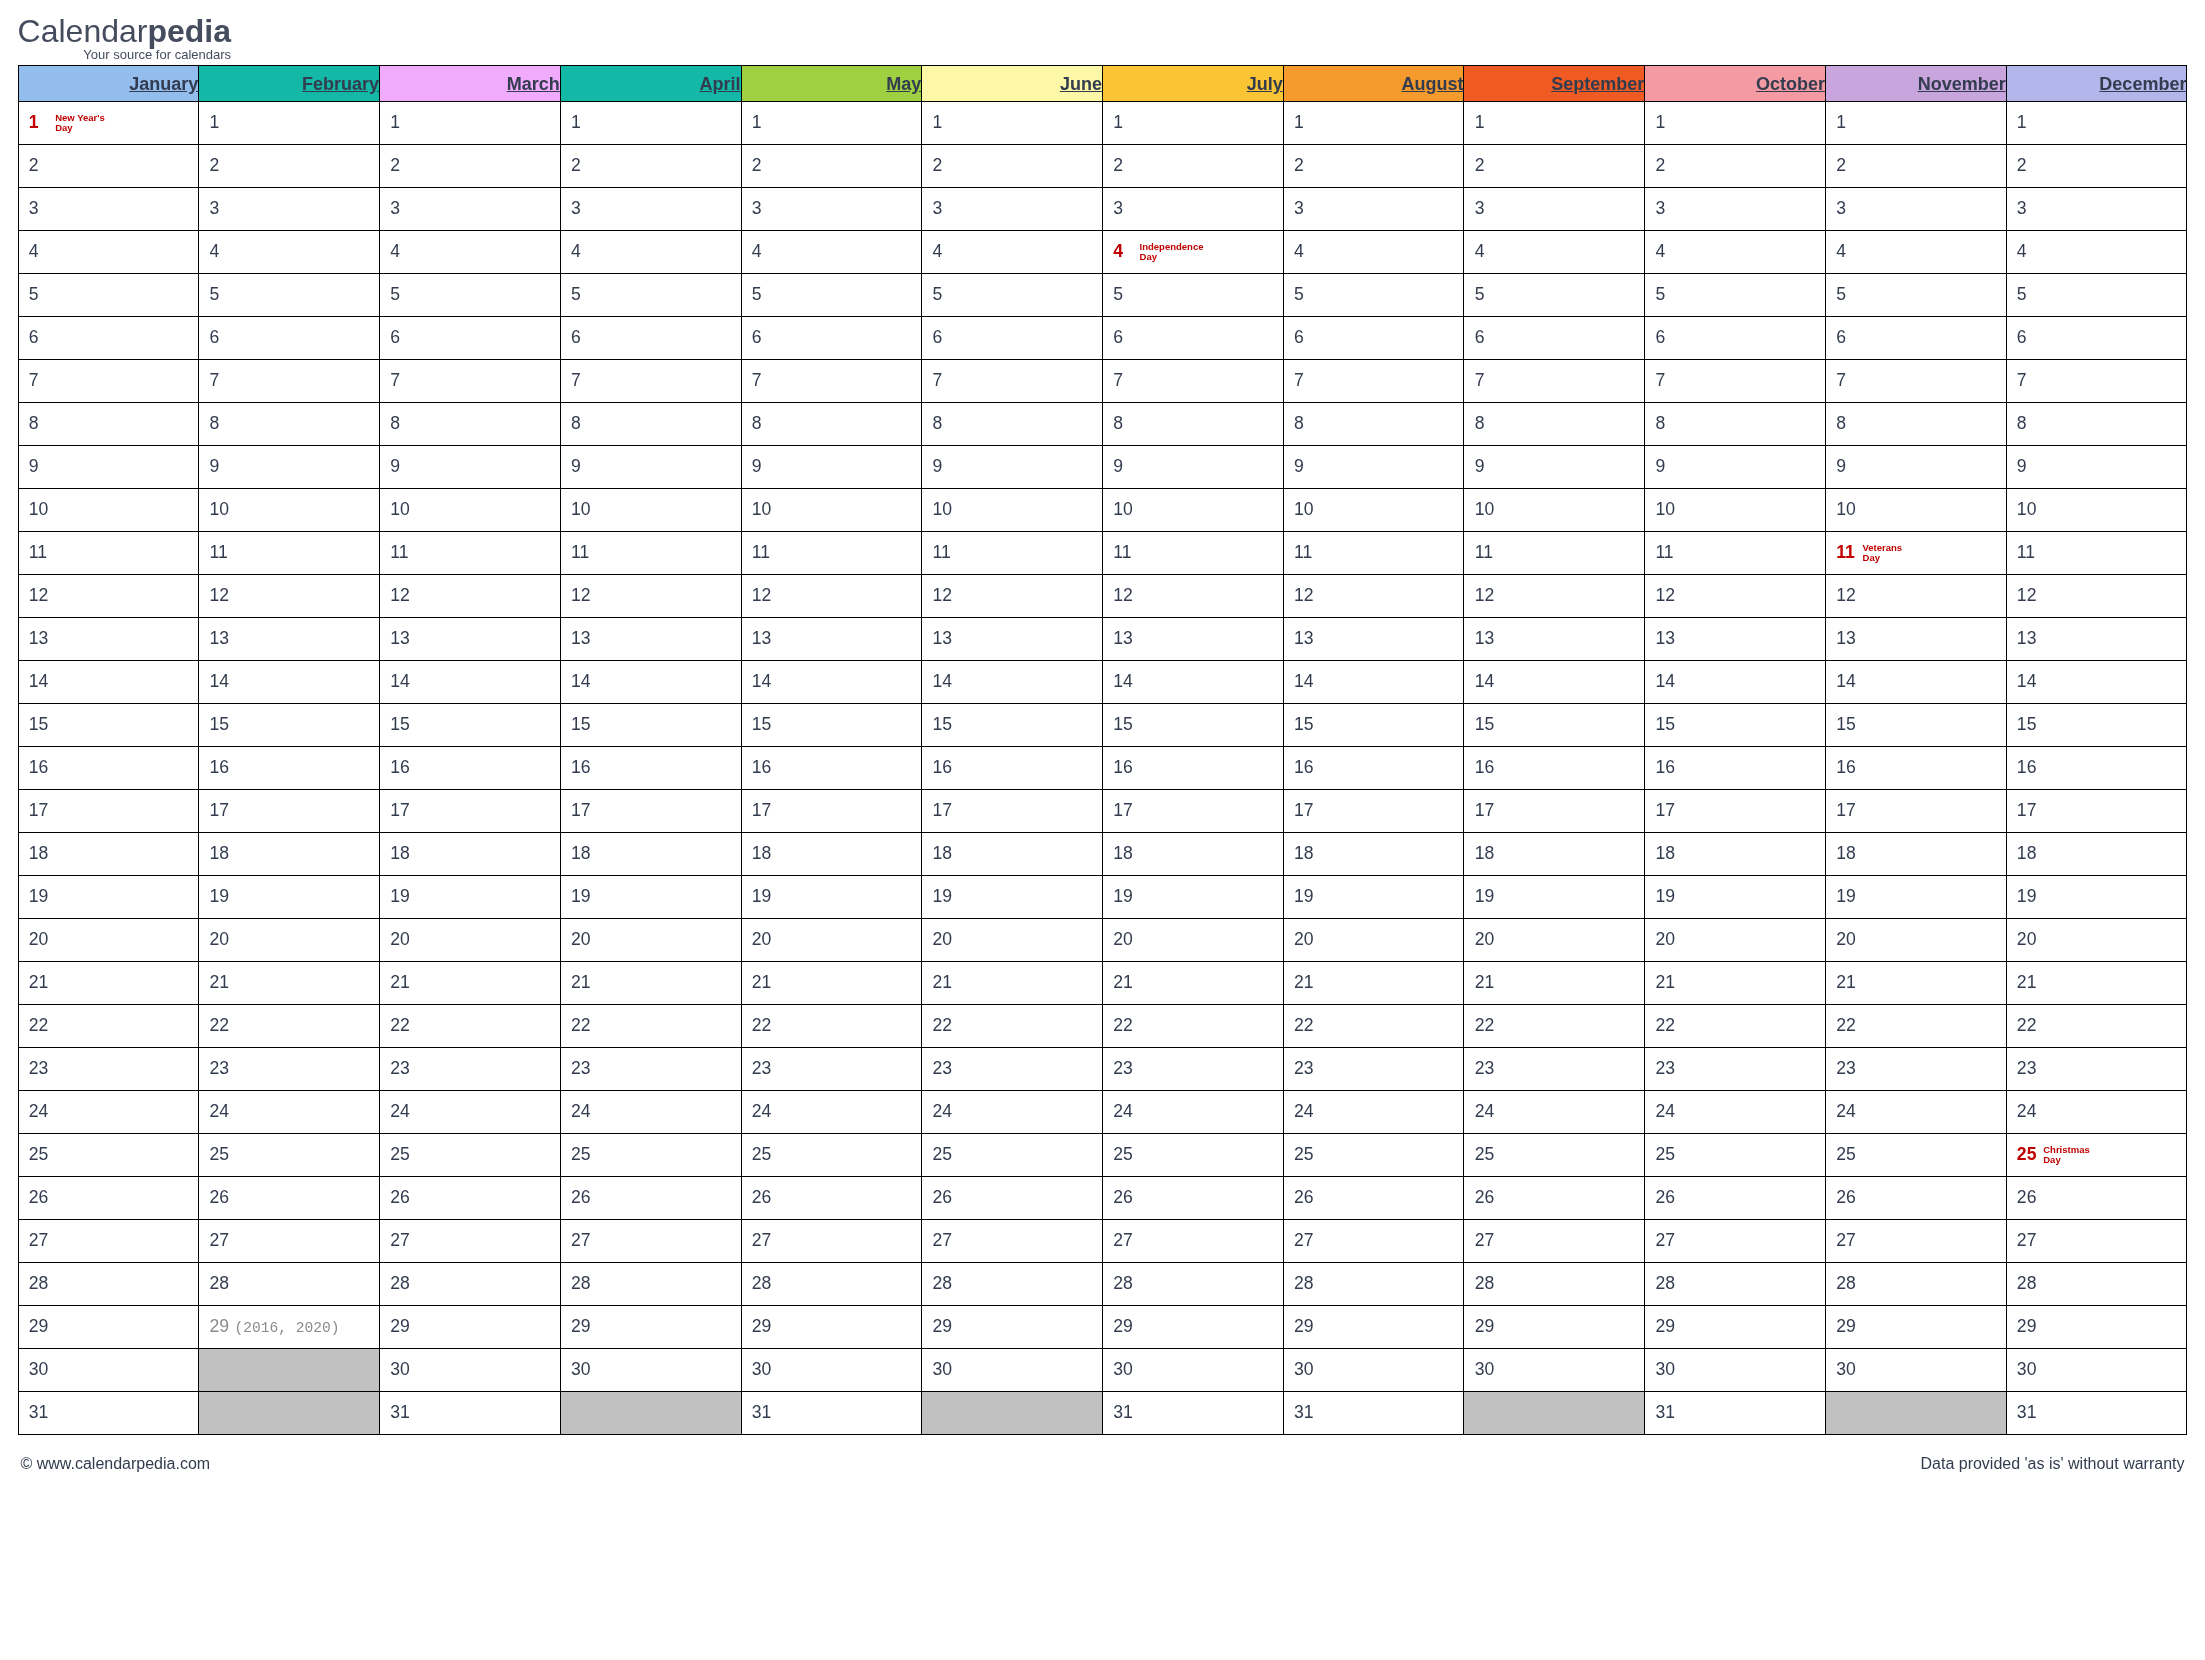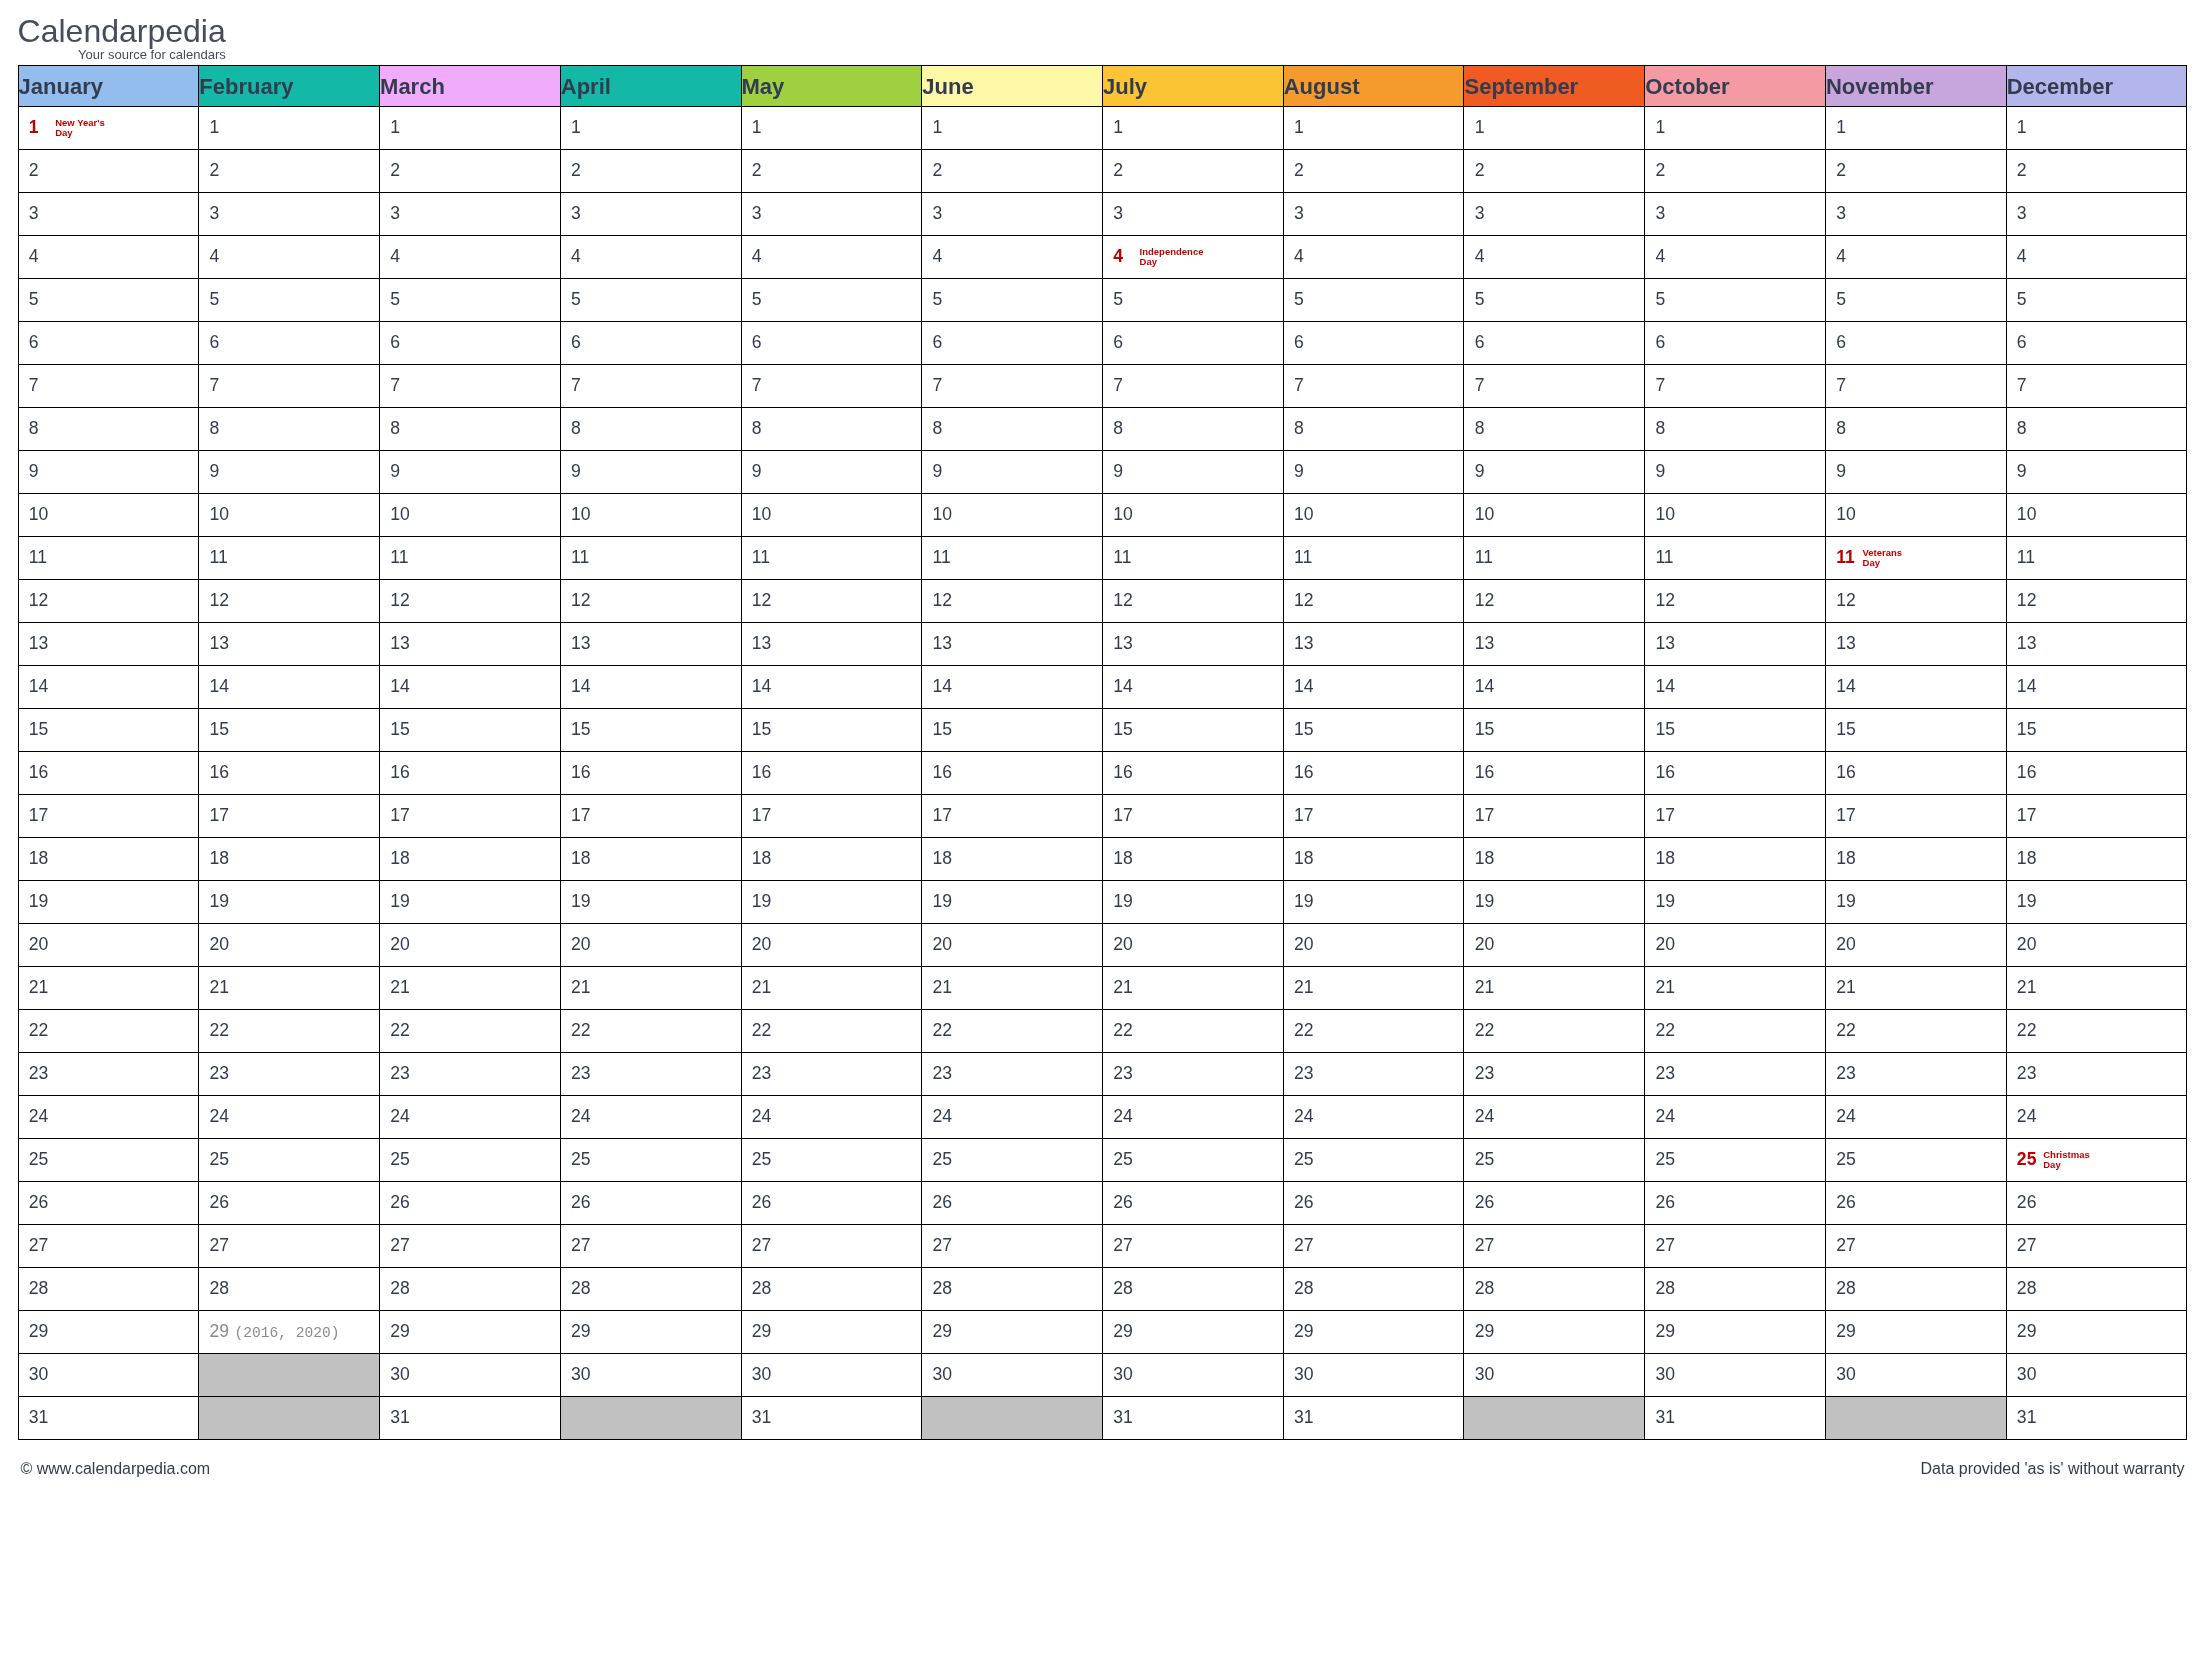--- a/index.html
+++ b/index.html
@@ -25,38 +25,39 @@
   }
   .brand {
     text-align: right;
     line-height: 1;
   }
   .brand-top {
     font-size: 32px;
     font-weight: normal;
     color: #444c5e;
   }
-  .brand-top b { font-weight: normal; }
+  .brand-top b { font-weight: bold; }
   .brand-sub {
     font-size: 13px;
     color: #444c5e;
     margin-top: 1.5px;
   }
   table {
     width: 100%;
     border-collapse: collapse;
     table-layout: fixed;
   }
   th {
     border: 1.5px solid #000;
-    font-size: 22px;
+    font-size: 18px;
     font-weight: bold;
     padding: 7.3px 0 5.9px 0;
-    text-align: left;
+    text-align: right;
     color: #333c4f;
+    text-decoration: underline;
   }
   td {
     border: 1.5px solid #000;
     height: 42px;
     vertical-align: middle;
     padding: 0 5.9px 0 10.2px;
     font-size: 17.6px;
     color: #333c4f;
   }
   td.gray { background: #c1c1c1; }

